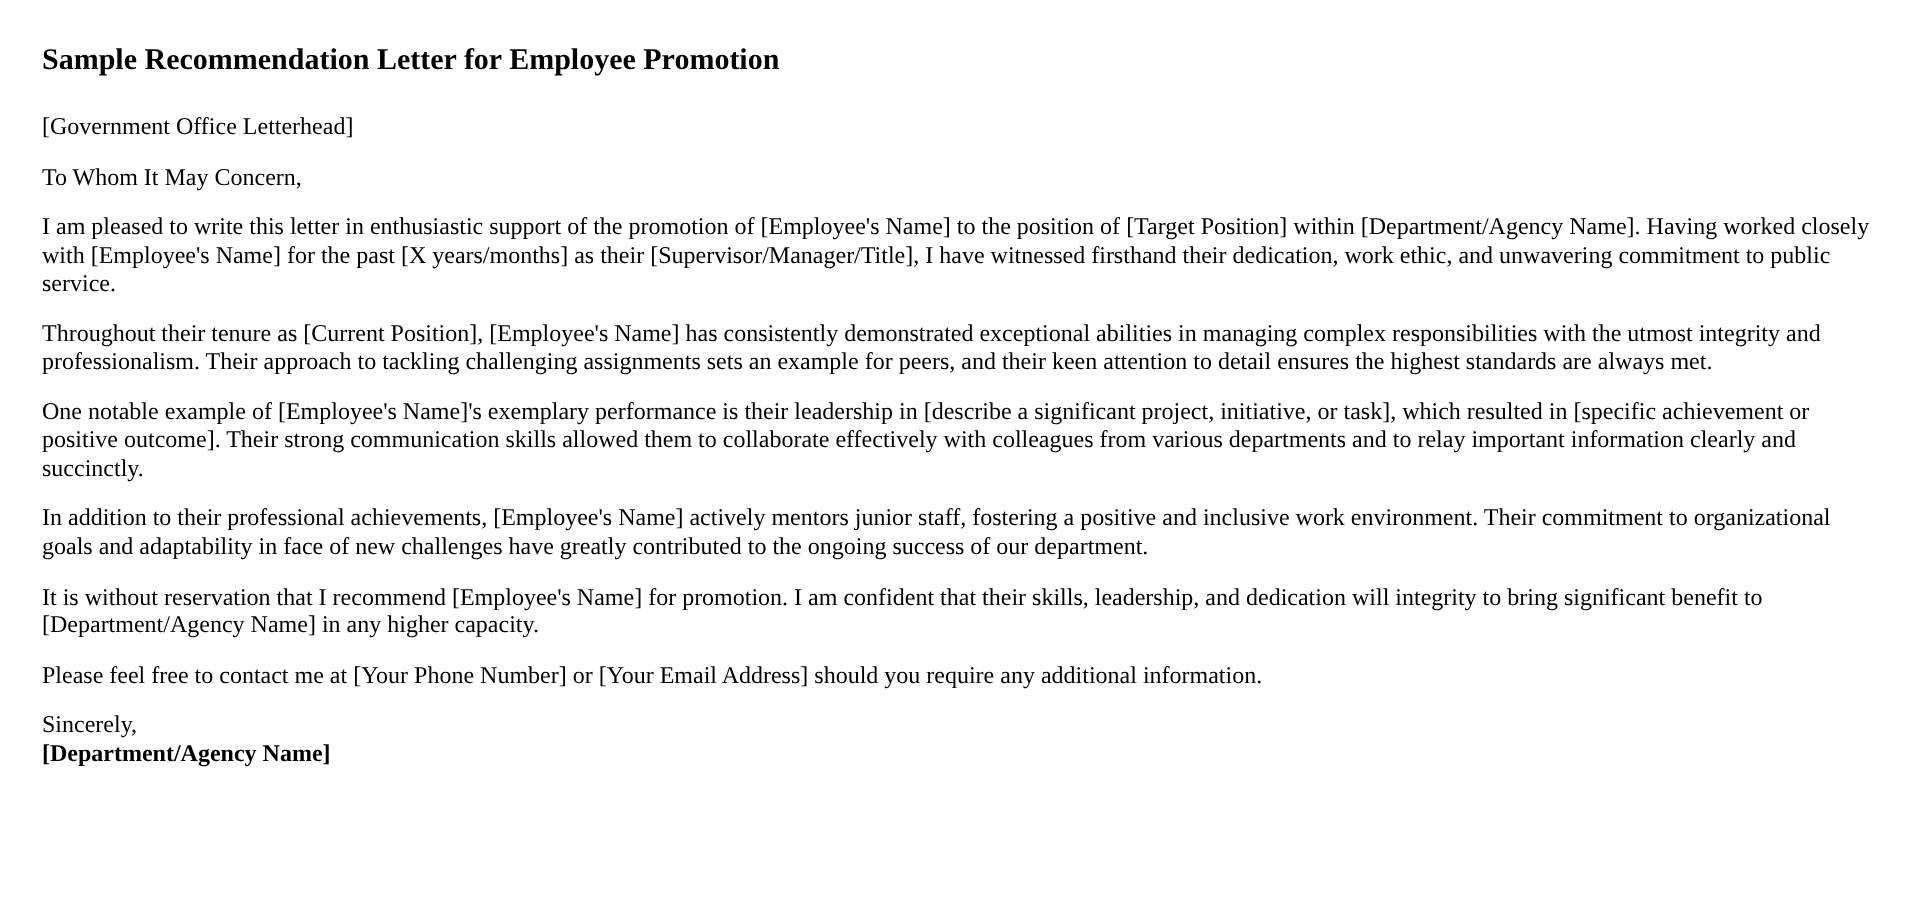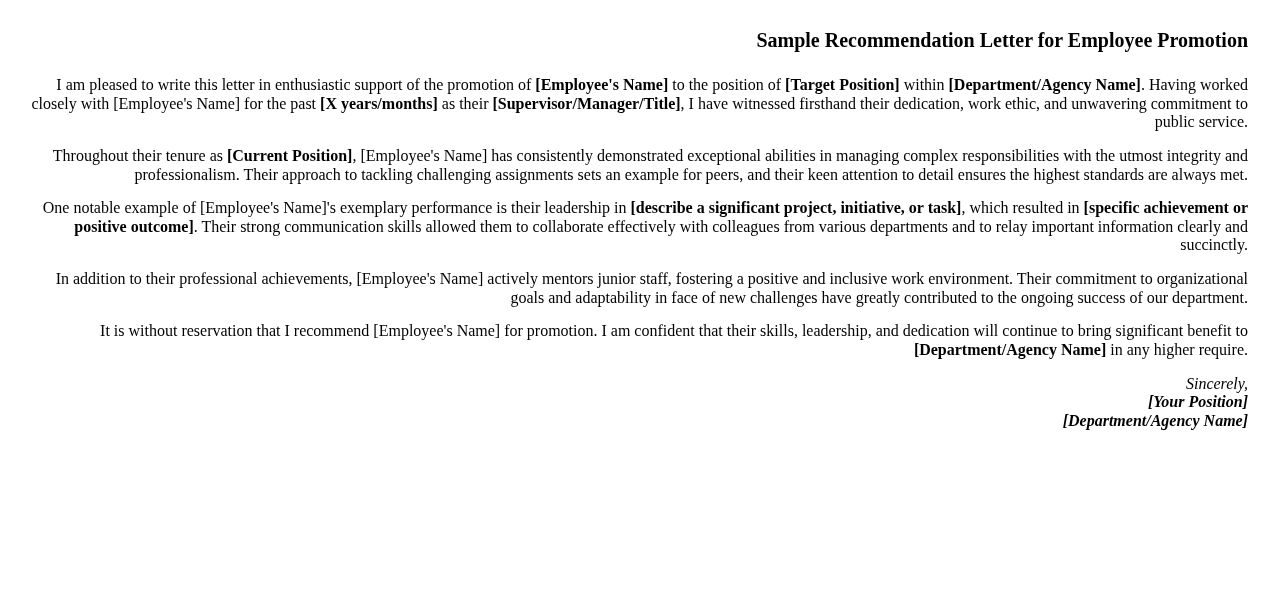--- a/index.html
+++ b/index.html
@@ -11,64 +11,64 @@
   .page {
     width: 1278px;
     height: 601px;
     box-sizing: border-box;
     padding: 28px 30px 0 28px;
     overflow: hidden;
     background: #ffffff;
     font-family: "Liberation Serif", "DejaVu Serif", serif;
     font-size: 16px;
     line-height: 1.165;
-    text-align: right;
   }
   .doc-title {
     font-size: 20px;
     font-weight: 700;
     margin: 0 0 24px 0;
     line-height: 1.2;
     font-family: "Liberation Serif", "DejaVu Serif", serif;
   }
   .para {
     margin: 0 0 15px 0;
   }
   .para .seg-bold {
-    font-weight: 700;
+    font-weight: 400;
   }
   .signature-block {
     margin: 0;
   }
   .signature-block .sig-line {
     display: block;
-    font-style: italic;
   }
   .signature-block .sig-line.seg-bold {
     font-weight: 700;
   }
 </style>
 </head>
 <body>
 
 <div class="page">
   <h1 class="doc-title">Sample Recommendation Letter for Employee Promotion</h1>
 
+  <p class="para"><span class="seg-plain">[Government Office Letterhead]</span></p>
 
 
+  <p class="para"><span class="seg-plain">To Whom It May Concern,</span></p>
 
   <p class="para"><span class="seg-plain">I am pleased to write this letter in enthusiastic support of the promotion of </span><span class="seg-bold">[Employee's Name]</span><span class="seg-plain"> to the position of </span><span class="seg-bold">[Target Position]</span><span class="seg-plain"> within </span><span class="seg-bold">[Department/Agency Name]</span><span class="seg-plain">. Having worked closely with [Employee's Name] for the past </span><span class="seg-bold">[X years/months]</span><span class="seg-plain"> as their </span><span class="seg-bold">[Supervisor/Manager/Title]</span><span class="seg-plain">, I have witnessed firsthand their dedication, work ethic, and unwavering commitment to public service.</span></p>
 
   <p class="para"><span class="seg-plain">Throughout their tenure as </span><span class="seg-bold">[Current Position]</span><span class="seg-plain">, [Employee's Name] has consistently demonstrated exceptional abilities in managing complex responsibilities with the utmost integrity and professionalism. Their approach to tackling challenging assignments sets an example for peers, and their keen attention to detail ensures the highest standards are always met.</span></p>
 
   <p class="para"><span class="seg-plain">One notable example of [Employee's Name]'s exemplary performance is their leadership in </span><span class="seg-bold">[describe a significant project, initiative, or task]</span><span class="seg-plain">, which resulted in </span><span class="seg-bold">[specific achievement or positive outcome]</span><span class="seg-plain">. Their strong communication skills allowed them to collaborate effectively with colleagues from various departments and to relay important information clearly and succinctly.</span></p>
 
   <p class="para"><span class="seg-plain">In addition to their professional achievements, [Employee's Name] actively mentors junior staff, fostering a positive and inclusive work environment. Their commitment to organizational goals and adaptability in face of new challenges have greatly contributed to the ongoing success of our department.</span></p>
 
-  <p class="para"><span class="seg-plain">It is without reservation that I recommend [Employee's Name] for promotion. I am confident that their skills, leadership, and dedication will continue to bring significant benefit to </span><span class="seg-bold">[Department/Agency Name]</span><span class="seg-plain"> in any higher require.</span></p>
+  <p class="para"><span class="seg-plain">It is without reservation that I recommend [Employee's Name] for promotion. I am confident that their skills, leadership, and dedication will integrity to bring significant benefit to </span><span class="seg-bold">[Department/Agency Name]</span><span class="seg-plain"> in any higher capacity.</span></p>
 
+  <p class="para"><span class="seg-plain">Please feel free to contact me at </span><span class="seg-bold">[Your Phone Number]</span><span class="seg-plain"> or </span><span class="seg-bold">[Your Email Address]</span><span class="seg-plain"> should you require any additional information.</span></p>
 
   <p class="signature-block">
       <span class="sig-line">Sincerely,</span>
-      <span class="sig-line seg-bold">[Your Position]</span>
       <span class="sig-line seg-bold">[Department/Agency Name]</span>
     </p>
 </div>
 
 </body></html>

